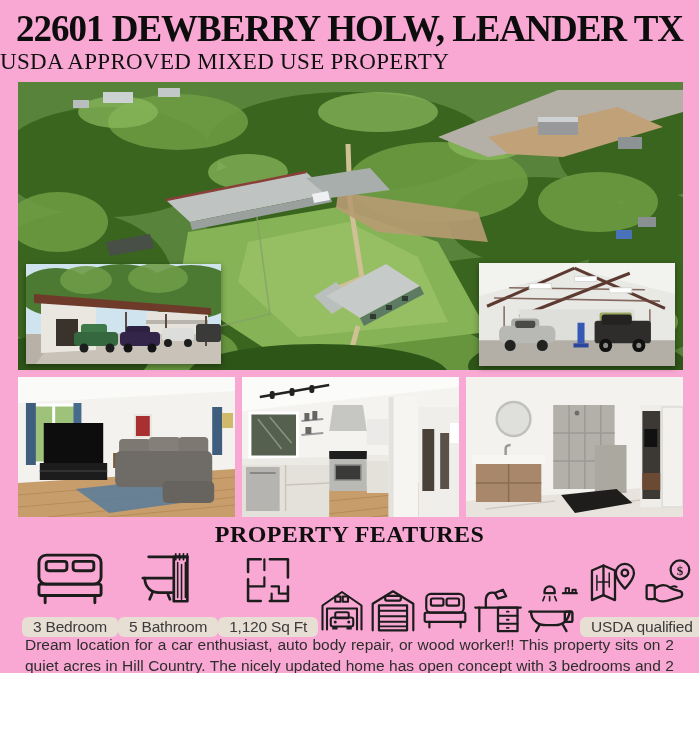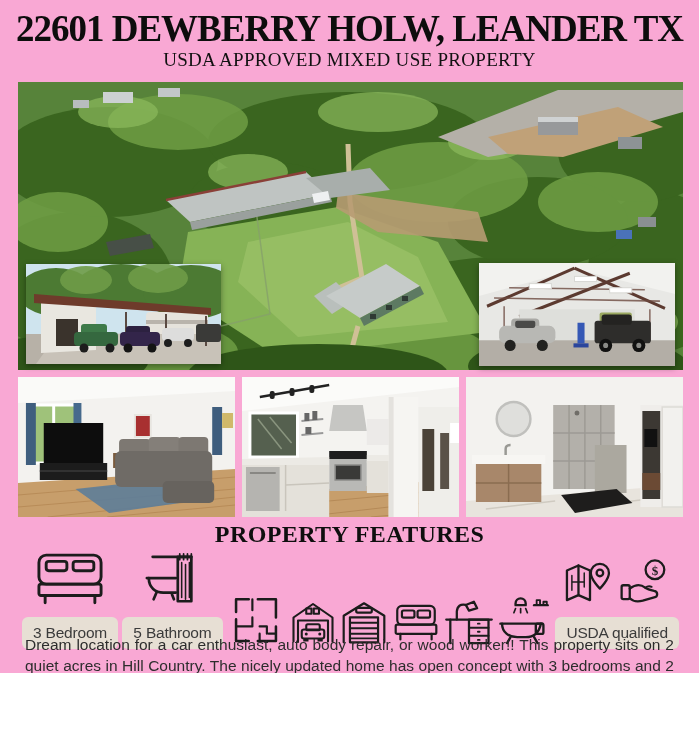--- a/index.html
+++ b/index.html
@@ -1,35 +1,35 @@
 <!DOCTYPE html>
 <html><head>
 <meta charset="utf-8">
 <style>
   html,body{margin:0;padding:0;background:#ffffff;}
   .page{position:relative;width:699px;height:673px;background:#f9a8d4;overflow:hidden;
         font-family:"Liberation Sans",sans-serif;}
   .title{margin:10px 0 0 0;text-align:center;font-family:"Liberation Serif",serif;
          font-weight:bold;font-size:37px;letter-spacing:-1px;color:#0d0d0d;line-height:1.05;}
-  .subtitle{margin:1px 0 12px 0;text-align:center;font-family:"Liberation Serif",serif;
-            font-weight:normal;font-size:19px;letter-spacing:.3px;color:#111;line-height:1.05;}
+  .subtitle{margin:1px 0 12px 0;font-family:"Liberation Serif",serif;
+            font-weight:normal;font-size:23px;letter-spacing:.3px;color:#111;line-height:1.05;}
   .montage{position:absolute;left:18px;top:82px;width:665px;height:288px;}
   .montage .aerial{position:absolute;left:0;top:0;width:665px;height:288px;display:block;}
   .inset{position:absolute;box-shadow:0 2px 6px rgba(0,0,0,.38);display:block;}
   .inset-left{left:8px;bottom:6px;width:195px;height:100px;}
   .inset-right{right:8px;bottom:4px;width:196px;height:103px;}
   .interior-row{position:absolute;left:18px;top:377px;width:665px;display:flex;gap:7px;}
   .interior-row svg{display:block;width:217px;height:140px;}
   .features-heading{position:absolute;left:0;top:521px;width:699px;margin:0;text-align:center;
         font-family:"Liberation Serif",serif;font-weight:bold;font-size:24px;letter-spacing:.4px;color:#0f0f0f;}
   .features{position:absolute;left:22px;top:551px;width:657px;display:flex;
         justify-content:space-between;align-items:flex-end;}
   .feature{display:flex;flex-direction:column;align-items:center;}
   .feature .icons{display:flex;align-items:flex-end;gap:2px;height:58px;}
-  .feature-label{margin-top:8px;background:#e7dfd4;border-radius:6px;padding:7px 11px;
+  .feature-label{margin-top:8px;background:#e7dfd4;border-radius:6px;padding:1px 11px;
         font-size:15.5px;letter-spacing:-.2px;color:#3b3b3b;white-space:nowrap;}
   .ico{stroke:#1c1c1c;stroke-width:2.8;fill:none;stroke-linecap:round;stroke-linejoin:round;}
   .ico .fil{fill:#1c1c1c;stroke:none;}
   .description{position:absolute;left:25px;top:634px;width:649px;margin:0;
         font-size:15.5px;line-height:21px;color:#2d2d2d;text-align:justify;}
 </style>
 </head>
 <body>
 
 <div class="page">
@@ -342,20 +342,21 @@
       <span class="feature-label">5 Bathroom</span>
     </div>
 
     <div class="feature">
       <div class="icons">
         <svg class="ico" width="58" height="56" viewBox="0 0 64 60">
           <path d="M24,6 H10 V20 M10,28 V52 H24 M34,52 H54 V36 M54,26 V6 H34"></path>
           <path d="M28,6 V18 M28,26 V36 H10 M36,36 H44 V44 M54,44 H46 M36,52 V44" stroke-width="2.4"></path>
         </svg>
       </div>
+      <span class="feature-label">1,120 Sq Ft</span>
     </div>
 
     <div class="feature">
       <div class="icons">
         <svg class="ico" width="48" height="54" viewBox="0 0 64 60">
           <path d="M6,56 V24 L32,6 L58,24 V56"></path>
           <rect x="23" y="12" width="7" height="7"></rect>
             <rect x="33" y="12" width="7" height="7"></rect>
           <path d="M12,56 V28 H52 V56"></path>
           <rect x="23" y="33" width="18" height="8" rx="2"></rect>

